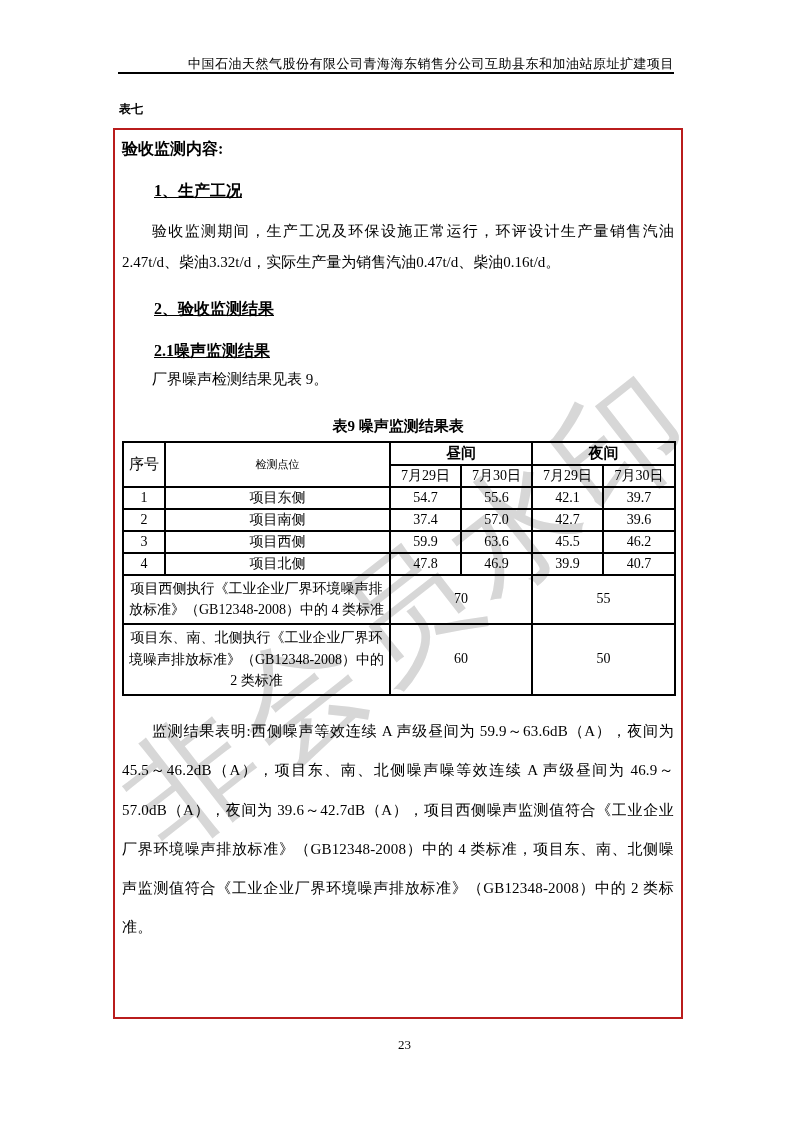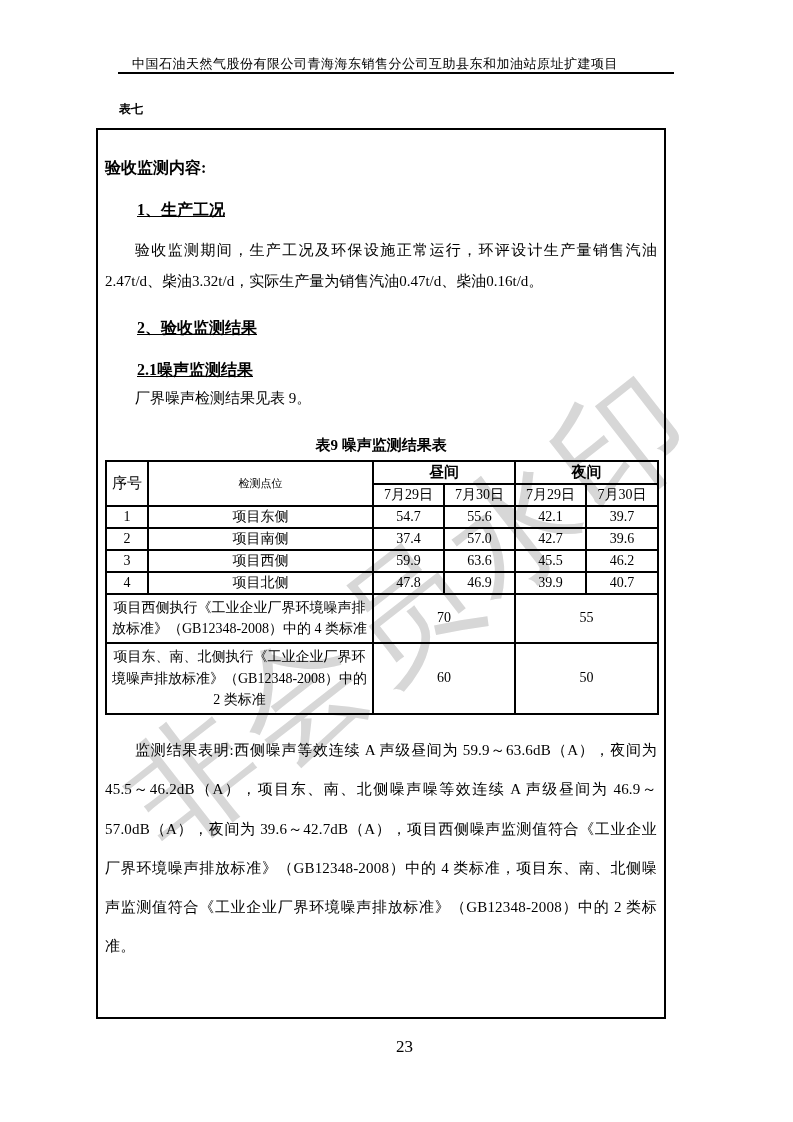--- a/index.html
+++ b/index.html
@@ -26,44 +26,44 @@
     font-family: "Liberation Sans", "DejaVu Sans", sans-serif;
     white-space: nowrap;
     z-index: 0;
     user-select: none;
   }
 
   .content-layer { position: absolute; inset: 0; z-index: 1; }
 
   .header-title {
     position: absolute;
-    left: 132px; top: 55px; width: 556px;
-    text-align: left;
+    left: 118px; top: 55px; width: 556px;
+    text-align: right;
     font-size: 13px;
     letter-spacing: 0.5px;
   }
   .header-rule {
     position: absolute;
     left: 118px; top: 72px; width: 556px;
     border-bottom: 2px solid #000;
   }
 
   .table-seven-label {
     position: absolute;
     left: 119px; top: 101px;
     font-size: 12px;
     font-weight: bold;
   }
 
   .main-box {
     position: absolute;
-    left: 96px; top: 128px;
+    left: 113px; top: 128px;
     width: 570px; height: 891px;
-    border: 2px solid #000000;
-    padding: 28px 7px 0 7px;
+    border: 2px solid #b91c1c;
+    padding: 9px 7px 0 7px;
     background: transparent;
   }
   .sec-title { font-size: 16px; font-weight: bold; }
   .h-indent { margin-left: 32px; }
   .h1 { font-size: 16px; font-weight: bold; margin-top: 21px; text-decoration: underline; }
   .para {
     font-size: 15px;
     line-height: 2.05;
     text-align: justify;
     margin-top: 14px;
@@ -112,21 +112,21 @@
     text-indent: 30px;
     margin-top: 16px;
     letter-spacing: 0.2px;
   }
 
   .page-number {
     position: absolute;
     left: 16px; right: 0;
     top: 1037px;
     text-align: center;
-    font-size: 17px;
+    font-size: 13px;
   }
 </style>
 </head>
 <body>
 
 <div class="page">
 
   <div class="watermark">非会员水印</div>
 
   <div class="content-layer">

